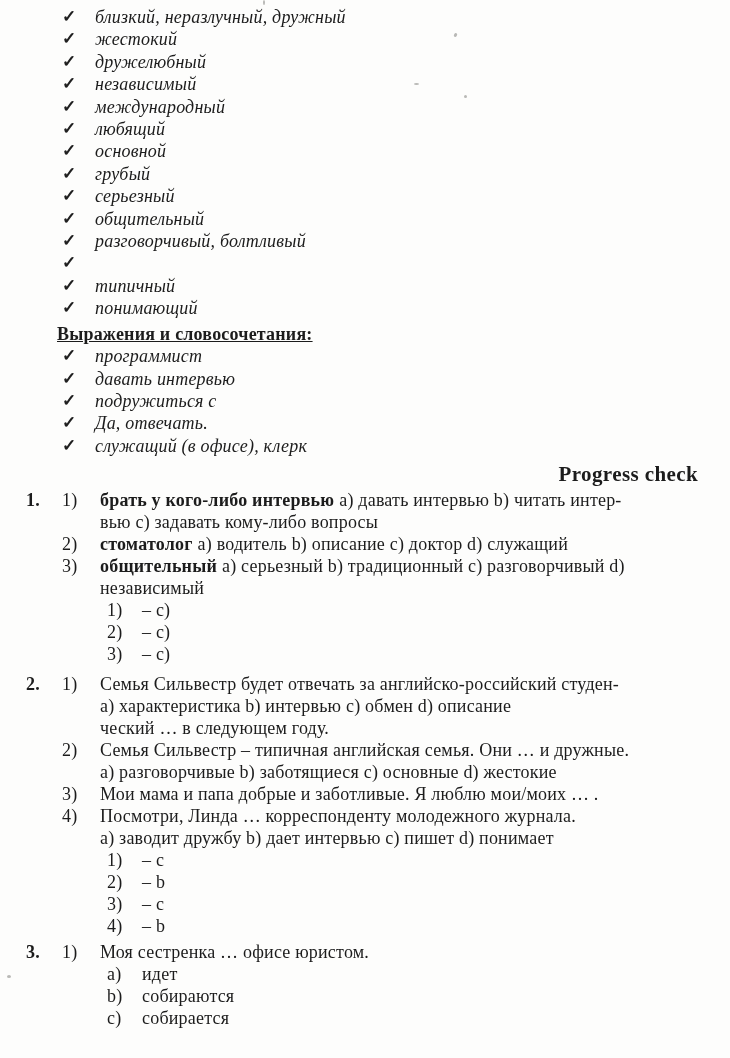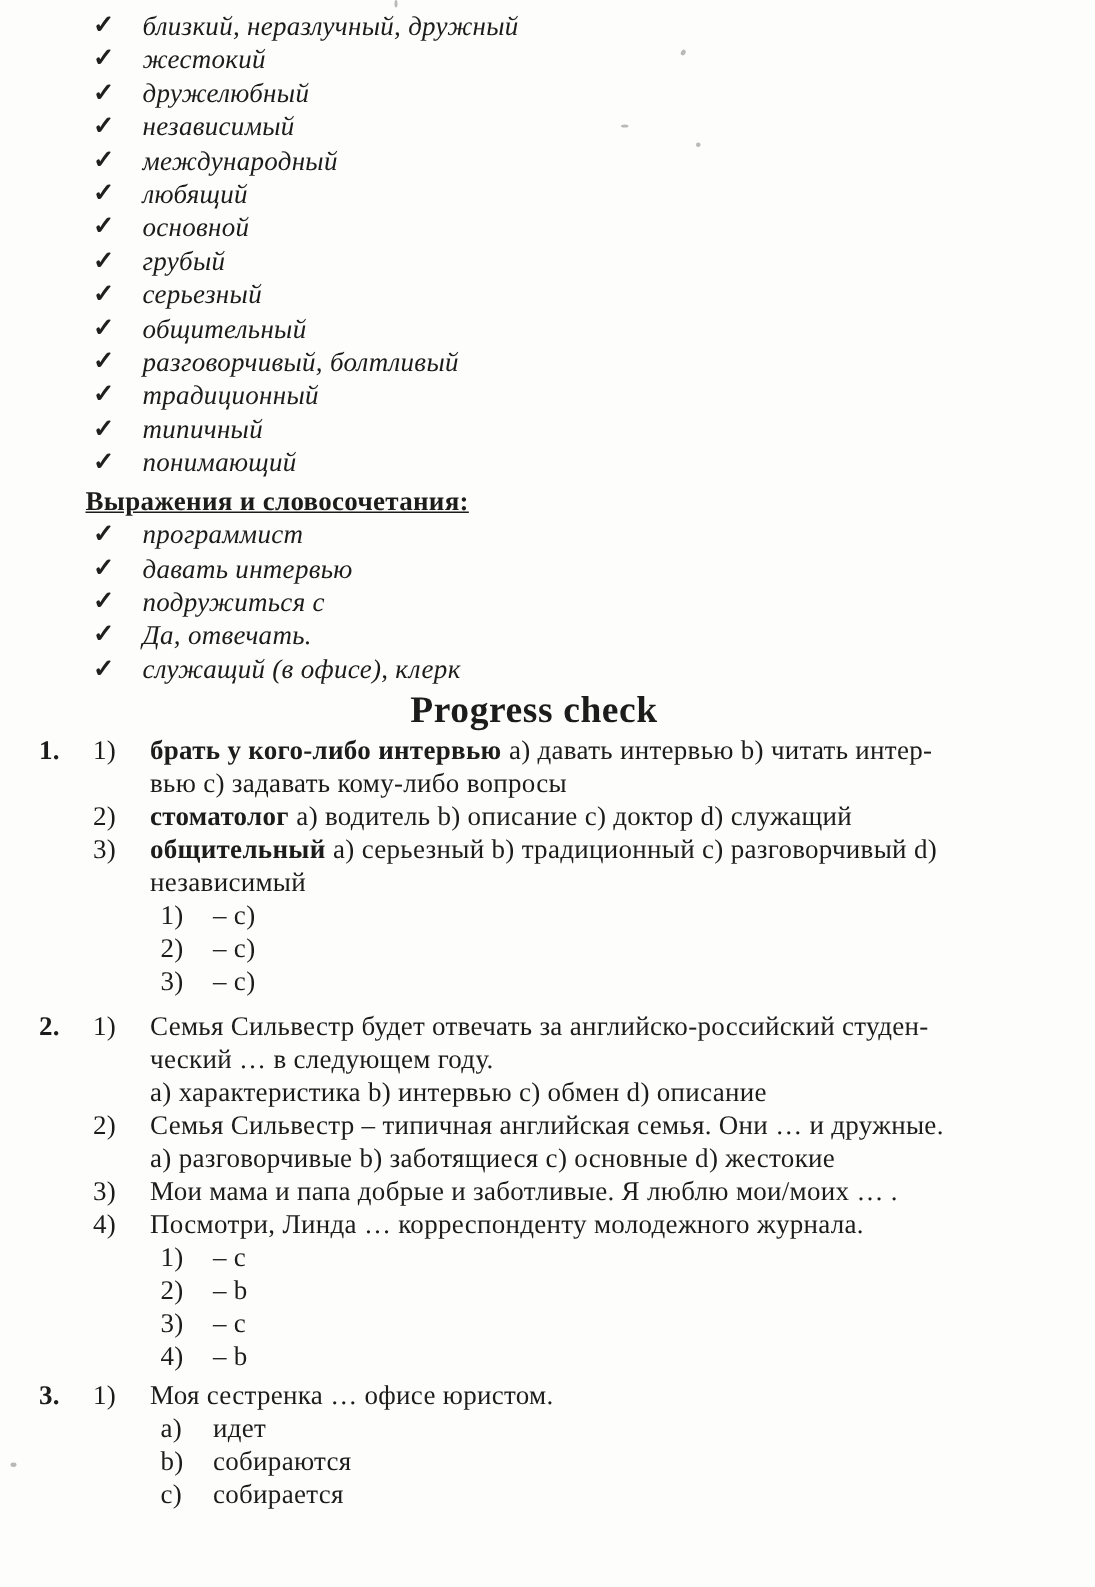--- a/index.html
+++ b/index.html
@@ -15,21 +15,21 @@
     letter-spacing: 0.2px;
     overflow: hidden;
   }
   
   .vrow { display: flex; line-height: 22.4px; font-size: 18px; }
   .chk  { width: 33px; margin-left: 36px; font-weight: 700; font-size: 17px; color: #202020; }
   .vtxt { flex: 1; font-style: italic; }
   
   .expr-header { font-weight: 700; font-size: 18px; line-height: 22.4px; margin-left: 31px; margin-top: 3px; text-decoration: underline; }
   
-  .title { font-weight: 700; font-size: 25px; line-height: 26px; text-align: center; position: relative; left: -12px; margin: 4px 0 2px 0; letter-spacing: 0.4px; }
+  .title { font-weight: 700; font-size: 21px; line-height: 26px; text-align: right; position: relative; left: -12px; margin: 4px 0 2px 0; letter-spacing: 0.4px; }
   
   .ex { }
   .ex2 { margin-top: 8px; }
   .ex3 { margin-top: 4px; }
   .exline { display: flex; line-height: 22px; font-size: 18px; }
   .c-num { width: 36px; font-weight: 700; flex: none; }
   .c-sub { width: 38px; flex: none; }
   .c-txt { flex: 1; }
   .term  { font-weight: 700; margin-right: 5px; }
   .ansline { display: flex; line-height: 22px; font-size: 18px; margin-left: 81px; }
@@ -88,21 +88,20 @@
     <div class="vrow">
         <span class="chk">✓</span>
         <span class="vtxt">общительный</span>
       </div>
     <div class="vrow">
         <span class="chk">✓</span>
         <span class="vtxt">разговорчивый, болтливый</span>
       </div>
     <div class="vrow">
         <span class="chk">✓</span>
-        <span class="vtxt">традиционный</span>
       </div>
     <div class="vrow">
         <span class="chk">✓</span>
         <span class="vtxt">типичный</span>
       </div>
     <div class="vrow">
         <span class="chk">✓</span>
         <span class="vtxt">понимающий</span>
       </div>
   </div>
@@ -175,26 +174,26 @@
 
   <div class="ex ex2">
     <div class="exline">
       <span class="c-num">2.</span>
       <span class="c-sub">1)</span>
       <span class="c-txt">Семья Сильвестр будет отвечать за английско-российский студен-</span>
     </div>
     <div class="exline">
       <span class="c-num"></span>
         <span class="c-sub"></span>
+      <span class="c-txt">a) характеристика b) интервью c) обмен d) описание</span>
+    </div>
+    <div class="exline">
+      <span class="c-num"></span>
+        <span class="c-sub"></span>
       <span class="c-txt">ческий … в следующем году.</span>
-    </div>
-    <div class="exline">
-      <span class="c-num"></span>
-        <span class="c-sub"></span>
-      <span class="c-txt">a) характеристика b) интервью c) обмен d) описание</span>
     </div>
     <div class="exline">
       <span class="c-num"></span>
       <span class="c-sub">2)</span>
       <span class="c-txt">Семья Сильвестр – типичная английская семья. Они … и дружные.</span>
     </div>
     <div class="exline">
       <span class="c-num"></span>
         <span class="c-sub"></span>
       <span class="c-txt">a) разговорчивые b) заботящиеся c) основные d) жестокие</span>
@@ -205,20 +204,21 @@
       <span class="c-txt">Мои мама и папа добрые и заботливые. Я люблю мои/моих … .</span>
     </div>
     <div class="exline">
       <span class="c-num"></span>
       <span class="c-sub">4)</span>
       <span class="c-txt">Посмотри, Линда … корреспонденту молодежного журнала.</span>
     </div>
     <div class="exline">
       <span class="c-num"></span>
         <span class="c-sub"></span>
+      <span class="c-txt">a) заводит дружбу b) дает интервью c) пишет d) понимает</span>
     </div>
     <div class="ansline">
         <span class="a-m">1)</span>
         <span class="a-v">– c</span>
       </div>
     <div class="ansline">
         <span class="a-m">2)</span>
         <span class="a-v">– b</span>
       </div>
     <div class="ansline">

